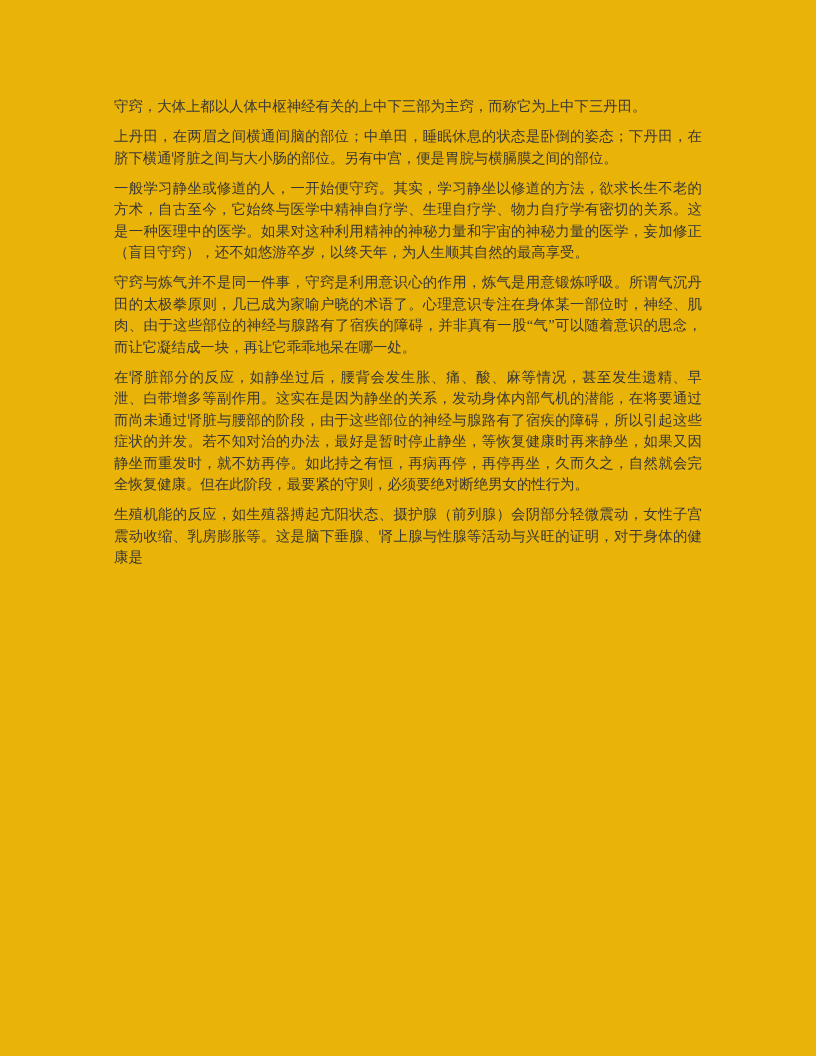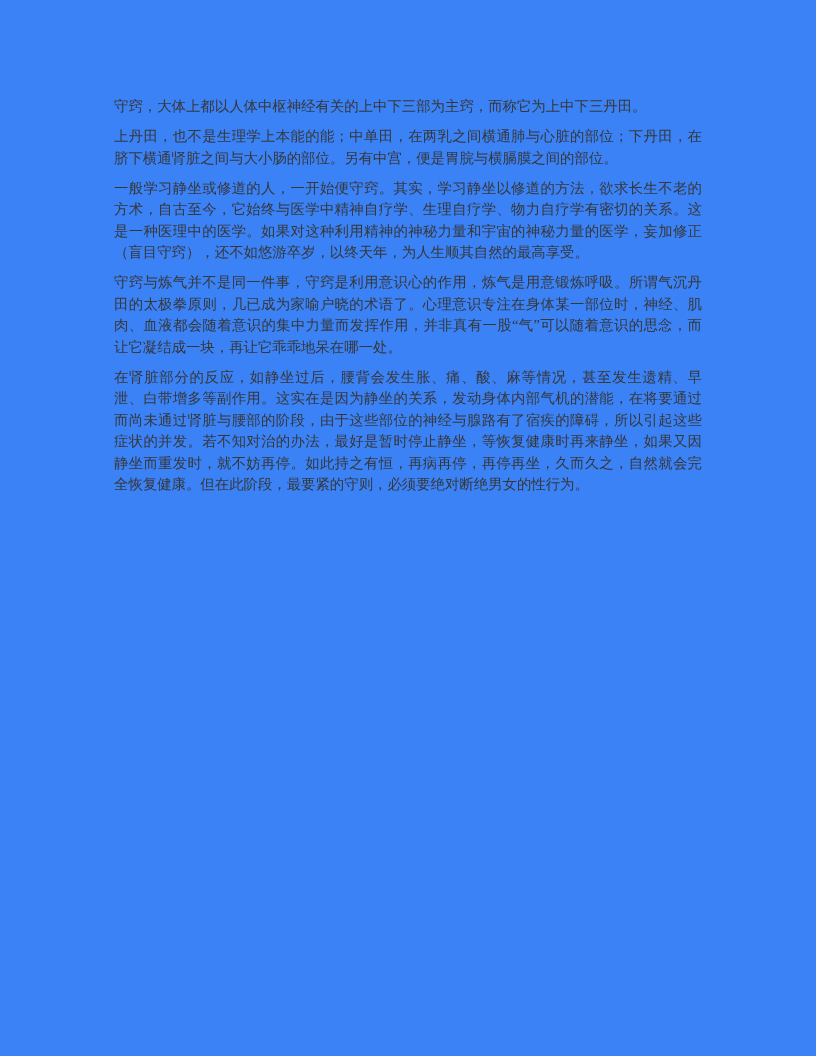--- a/index.html
+++ b/index.html
@@ -10,21 +10,21 @@
   body {
     width: 816px;
     height: 1056px;
     overflow: hidden;
     font-family: "Liberation Serif", "DejaVu Serif", serif;
   }
   .page {
     position: relative;
     width: 816px;
     height: 1056px;
-    background: #3b82f6;
+    background: #eab308;
     box-sizing: border-box;
     padding: 96px 114px 0 114px;
   }
   .text-column {
     width: 588px;
     color: #373737;
     font-size: 14.4px;
     line-height: 21.5px;
     text-align: justify;
     text-justify: inter-ideograph;
@@ -33,18 +33,19 @@
     margin: 0 0 8.5px 0;
     padding: 0;
   }
 </style>
 </head>
 <body>
 
 <div class="page">
   <div class="text-column">
     <p>守窍，大体上都以人体中枢神经有关的上中下三部为主窍，而称它为上中下三丹田。</p>
-    <p>上丹田，也不是生理学上本能的能；中单田，在两乳之间横通肺与心脏的部位；下丹田，在脐下横通肾脏之间与大小肠的部位。另有中宫，便是胃脘与横膈膜之间的部位。</p>
+    <p>上丹田，在两眉之间横通间脑的部位；中单田，睡眠休息的状态是卧倒的姿态；下丹田，在脐下横通肾脏之间与大小肠的部位。另有中宫，便是胃脘与横膈膜之间的部位。</p>
     <p>一般学习静坐或修道的人，一开始便守窍。其实，学习静坐以修道的方法，欲求长生不老的方术，自古至今，它始终与医学中精神自疗学、生理自疗学、物力自疗学有密切的关系。这是一种医理中的医学。如果对这种利用精神的神秘力量和宇宙的神秘力量的医学，妄加修正（盲目守窍），还不如悠游卒岁，以终天年，为人生顺其自然的最高享受。</p>
-    <p>守窍与炼气并不是同一件事，守窍是利用意识心的作用，炼气是用意锻炼呼吸。所谓气沉丹田的太极拳原则，几已成为家喻户晓的术语了。心理意识专注在身体某一部位时，神经、肌肉、血液都会随着意识的集中力量而发挥作用，并非真有一股“气”可以随着意识的思念，而让它凝结成一块，再让它乖乖地呆在哪一处。</p>
+    <p>守窍与炼气并不是同一件事，守窍是利用意识心的作用，炼气是用意锻炼呼吸。所谓气沉丹田的太极拳原则，几已成为家喻户晓的术语了。心理意识专注在身体某一部位时，神经、肌肉、由于这些部位的神经与腺路有了宿疾的障碍，并非真有一股“气”可以随着意识的思念，而让它凝结成一块，再让它乖乖地呆在哪一处。</p>
     <p>在肾脏部分的反应，如静坐过后，腰背会发生胀、痛、酸、麻等情况，甚至发生遗精、早泄、白带增多等副作用。这实在是因为静坐的关系，发动身体内部气机的潜能，在将要通过而尚未通过肾脏与腰部的阶段，由于这些部位的神经与腺路有了宿疾的障碍，所以引起这些症状的并发。若不知对治的办法，最好是暂时停止静坐，等恢复健康时再来静坐，如果又因静坐而重发时，就不妨再停。如此持之有恒，再病再停，再停再坐，久而久之，自然就会完全恢复健康。但在此阶段，最要紧的守则，必须要绝对断绝男女的性行为。</p>
+    <p>生殖机能的反应，如生殖器搏起亢阳状态、摄护腺（前列腺）会阴部分轻微震动，女性子宫震动收缩、乳房膨胀等。这是脑下垂腺、肾上腺与性腺等活动与兴旺的证明，对于身体的健康是</p>
   </div>
 </div>
 
 </body></html>

